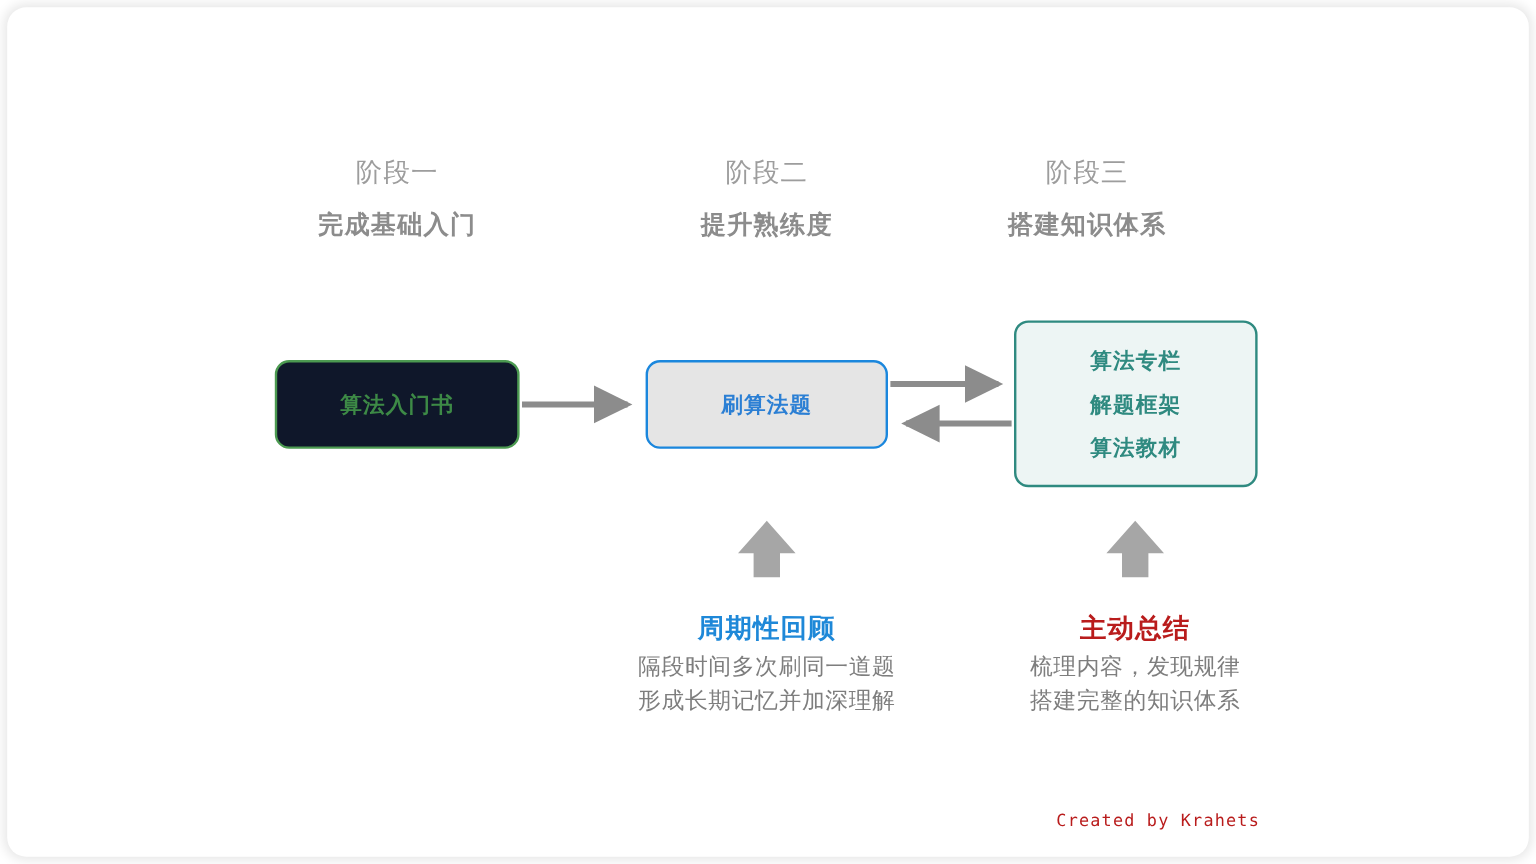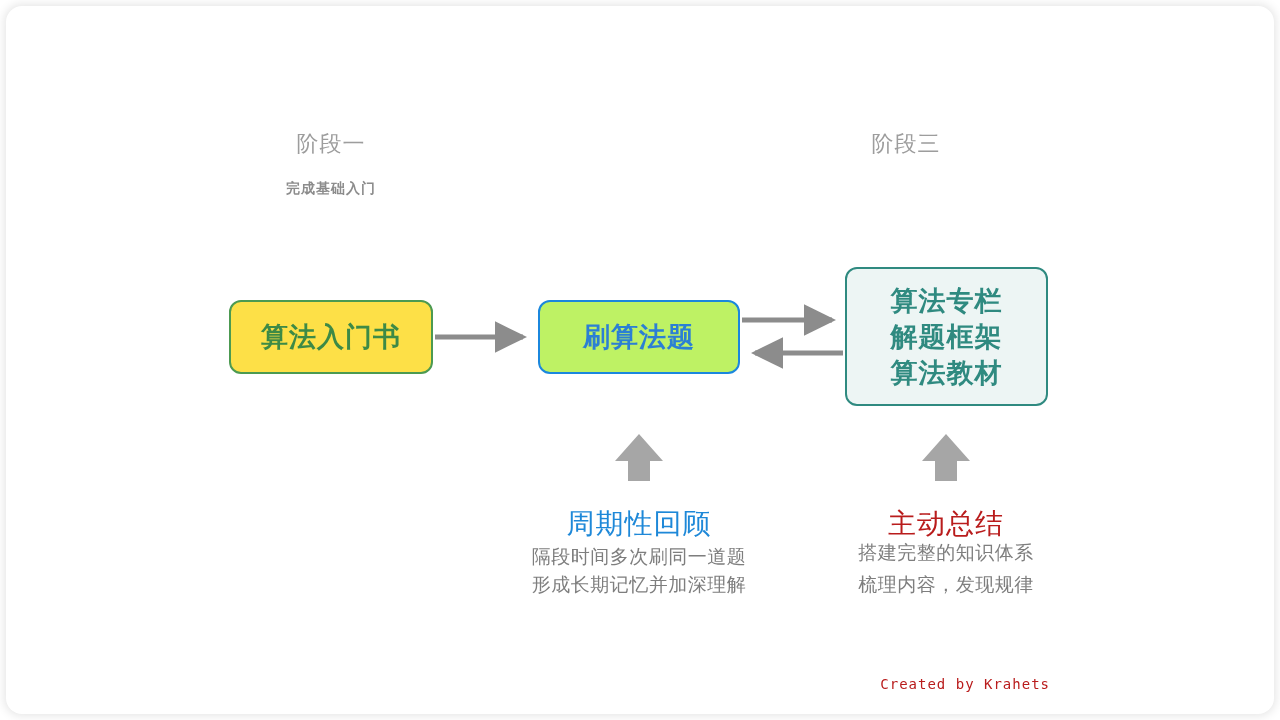--- a/index.html
+++ b/index.html
@@ -42,21 +42,21 @@
   .stage-head .stage-name {
     display: block;
     font-size: 22px;
     color: #9d9d9d;
     line-height: 30px;
     letter-spacing: 1px;
     white-space: nowrap;
   }
   .stage-head .stage-goal {
     display: block;
-    font-size: 14px;
+    font-size: 21px;
     font-weight: bold;
     color: #8c8c8c;
     line-height: 30px;
     letter-spacing: 1px;
     margin-top: 14px;
     white-space: nowrap;
   }
   #stage-head-1 { left: 201px; top: 129px; }
   #stage-head-2 { left: 509px; top: 129px; }
   #stage-head-3 { left: 776px; top: 129px; }
@@ -64,34 +64,34 @@
   
   .node {
     position: absolute;
     box-sizing: border-box;
     border-radius: 12px;
     display: flex;
     flex-direction: column;
     align-items: center;
     justify-content: center;
     font-weight: bold;
-    font-size: 27px;
+    font-size: 18px;
     letter-spacing: 1px;
   }
   .node .line { display: block; line-height: 36px; white-space: nowrap; }
 
   #node-book {
     left: 229px; top: 300px; width: 204px; height: 74px;
-    background: #fde047;
+    background: #0f172a;
     border: 2px solid #4c9a51;
     color: #3d8a46;
   }
   #node-practice {
     left: 538px; top: 300px; width: 202px; height: 74px;
-    background: #bef264;
+    background: #e5e5e5;
     border: 2px solid #1b87dd;
     color: #2b7fd4;
   }
   #node-resources {
     left: 845px; top: 267px; width: 203px; height: 139px;
     background: #edf5f4;
     border: 2px solid #2f8a80;
     color: #2f8a80;
   }
 
@@ -105,22 +105,22 @@
   }
 
   
   .note {
     position: absolute;
     width: 300px;
     text-align: center;
   }
   .note .note-title {
     display: block;
-    font-size: 28px;
-    font-weight: normal;
+    font-size: 22px;
+    font-weight: bold;
     line-height: 30px;
     letter-spacing: 1px;
     white-space: nowrap;
   }
   .note .note-desc {
     display: block;
     font-size: 19px;
     color: #7e7e7e;
     line-height: 28px;
     letter-spacing: 0.5px;
@@ -147,22 +147,27 @@
 </head>
 <body>
 
 <div id="canvas">
   <div class="card"></div>
 
   <div class="stage-head" id="stage-head-1">
     <span class="stage-name">阶段一</span>
     <span class="stage-goal">完成基础入门</span>
   </div>
+  <div class="stage-head" id="stage-head-2">
+    <span class="stage-name">阶段二</span>
+    <span class="stage-goal">提升熟练度</span>
+  </div>
   <div class="stage-head" id="stage-head-3">
     <span class="stage-name">阶段三</span>
+    <span class="stage-goal">搭建知识体系</span>
   </div>
 
   <svg id="arrows" viewBox="0 0 1280 720">
     <defs>
       <marker id="head-right" markerWidth="7" markerHeight="7" refX="5.6" refY="3.5" orient="auto" markerUnits="strokeWidth">
         <path d="M0,0.35 L6.4,3.5 L0,6.65 Z" fill="#8c8c8c"></path>
       </marker>
       <marker id="head-left" markerWidth="7" markerHeight="7" refX="5.6" refY="3.5" orient="auto" markerUnits="strokeWidth">
         <path d="M0,0.35 L6.4,3.5 L0,6.65 Z" fill="#8c8c8c"></path>
       </marker>
@@ -194,18 +199,18 @@
   </div>
 
   <div class="note" id="note-review">
     <span class="note-title">周期性回顾</span>
     <span class="note-desc first">隔段时间多次刷同一道题</span>
     <span class="note-desc">形成长期记忆并加深理解</span>
   </div>
 
   <div class="note" id="note-summary">
     <span class="note-title">主动总结</span>
+    <span class="note-desc first">梳理内容，发现规律</span>
     <span class="note-desc">搭建完整的知识体系</span>
-    <span class="note-desc first">梳理内容，发现规律</span>
   </div>
 
   <div id="credit">Created by Krahets</div>
 </div>
 
 </body></html>

